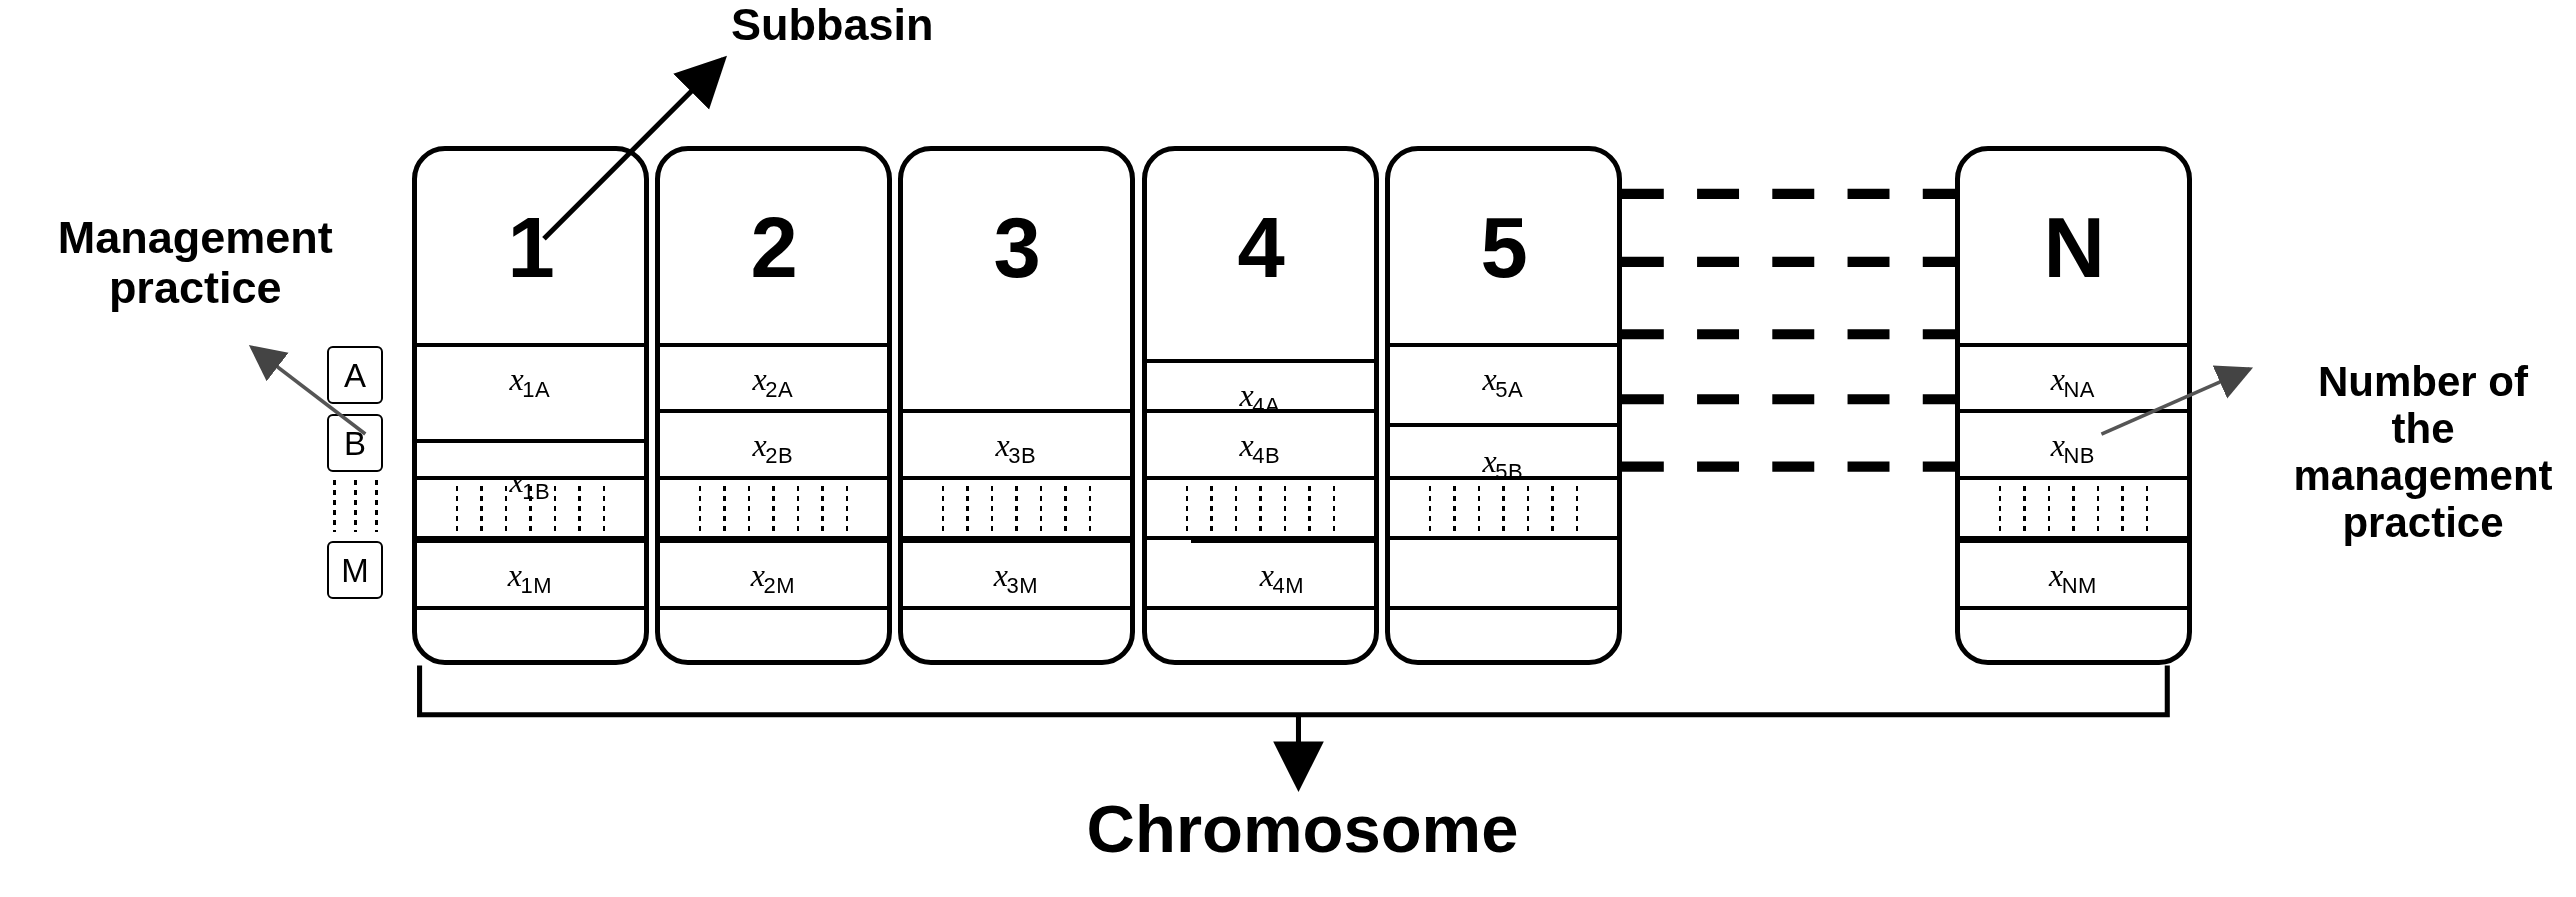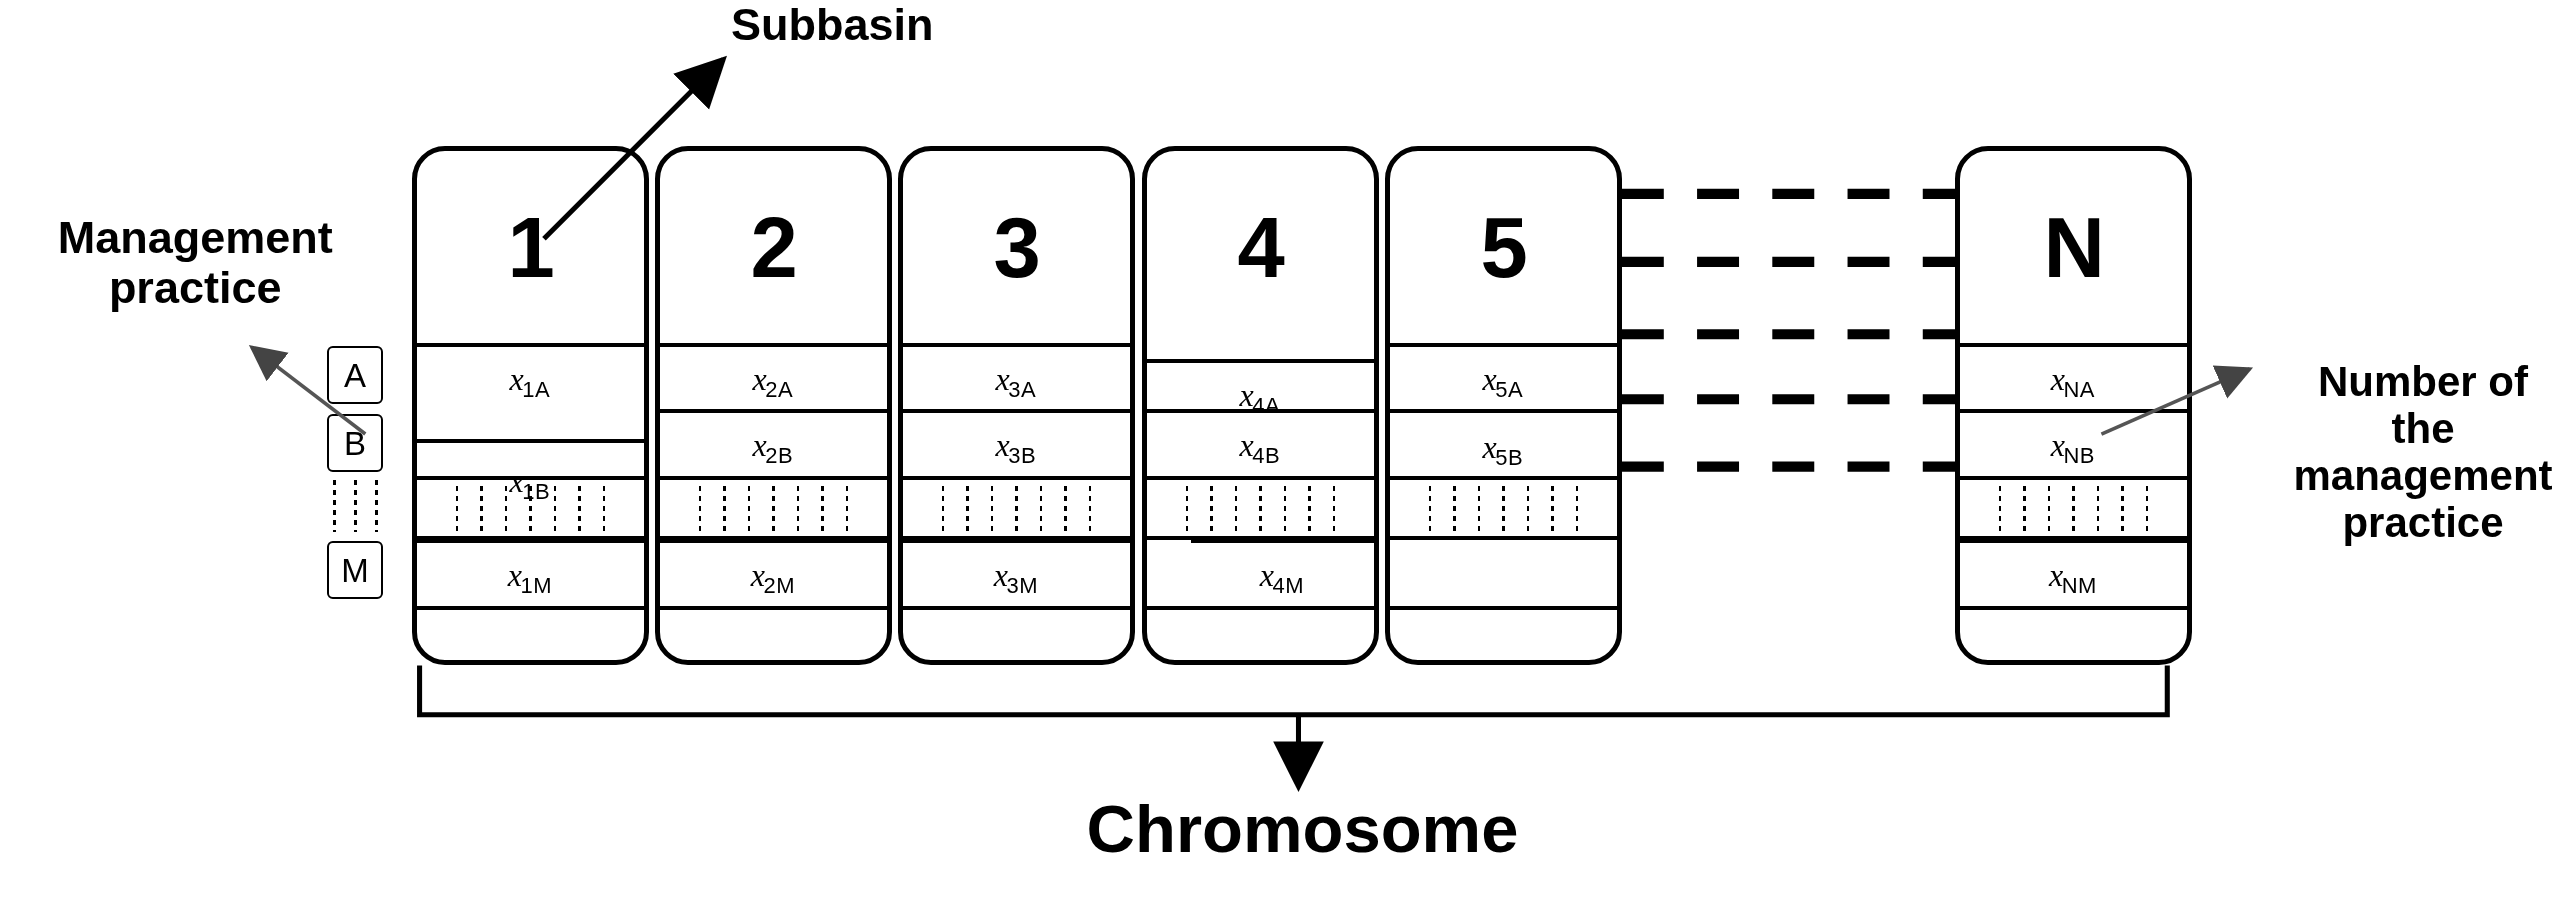--- a/index.html
+++ b/index.html
@@ -204,25 +204,20 @@
         <span>x</span><sub>2M</sub>
       </span>
     </div>
 
     <div class="cellrow" style="top:455px;height:59px;"></div>
   </div>
 
   <div class="col" style="left:898px;top:146px;width:237px;height:519px;">
     <div class="col-header" style="height:192px;">3</div>
 
-    <div class="cellrow" style="top:192px;height:67px;">
-      <span class="var">
-        <span>x</span><sub>3A</sub>
-      </span>
-    </div>
 
     <div class="cellrow" style="top:258px;height:67px;">
       <span class="var">
         <span>x</span><sub>3B</sub>
       </span>
     </div>
 
     <div class="dotrow" style="top:325px;height:64px;">
       <div class="dotfield" style="width:150px;">
         <div class="dotline"></div>
@@ -282,21 +277,21 @@
 
   <div class="col" style="left:1385px;top:146px;width:237px;height:519px;">
     <div class="col-header" style="height:192px;">5</div>
 
     <div class="cellrow" style="top:192px;height:67px;">
       <span class="var">
         <span>x</span><sub>5A</sub>
       </span>
     </div>
 
-    <div class="cellrow" style="top:258px;height:72px;">
+    <div class="cellrow" style="top:272px;height:72px;">
       <span class="var">
         <span>x</span><sub>5B</sub>
       </span>
     </div>
 
     <div class="dotrow" style="top:325px;height:64px;">
       <div class="dotfield" style="width:150px;">
         <div class="dotline"></div>
           <div class="dotline"></div>
           <div class="dotline"></div>

